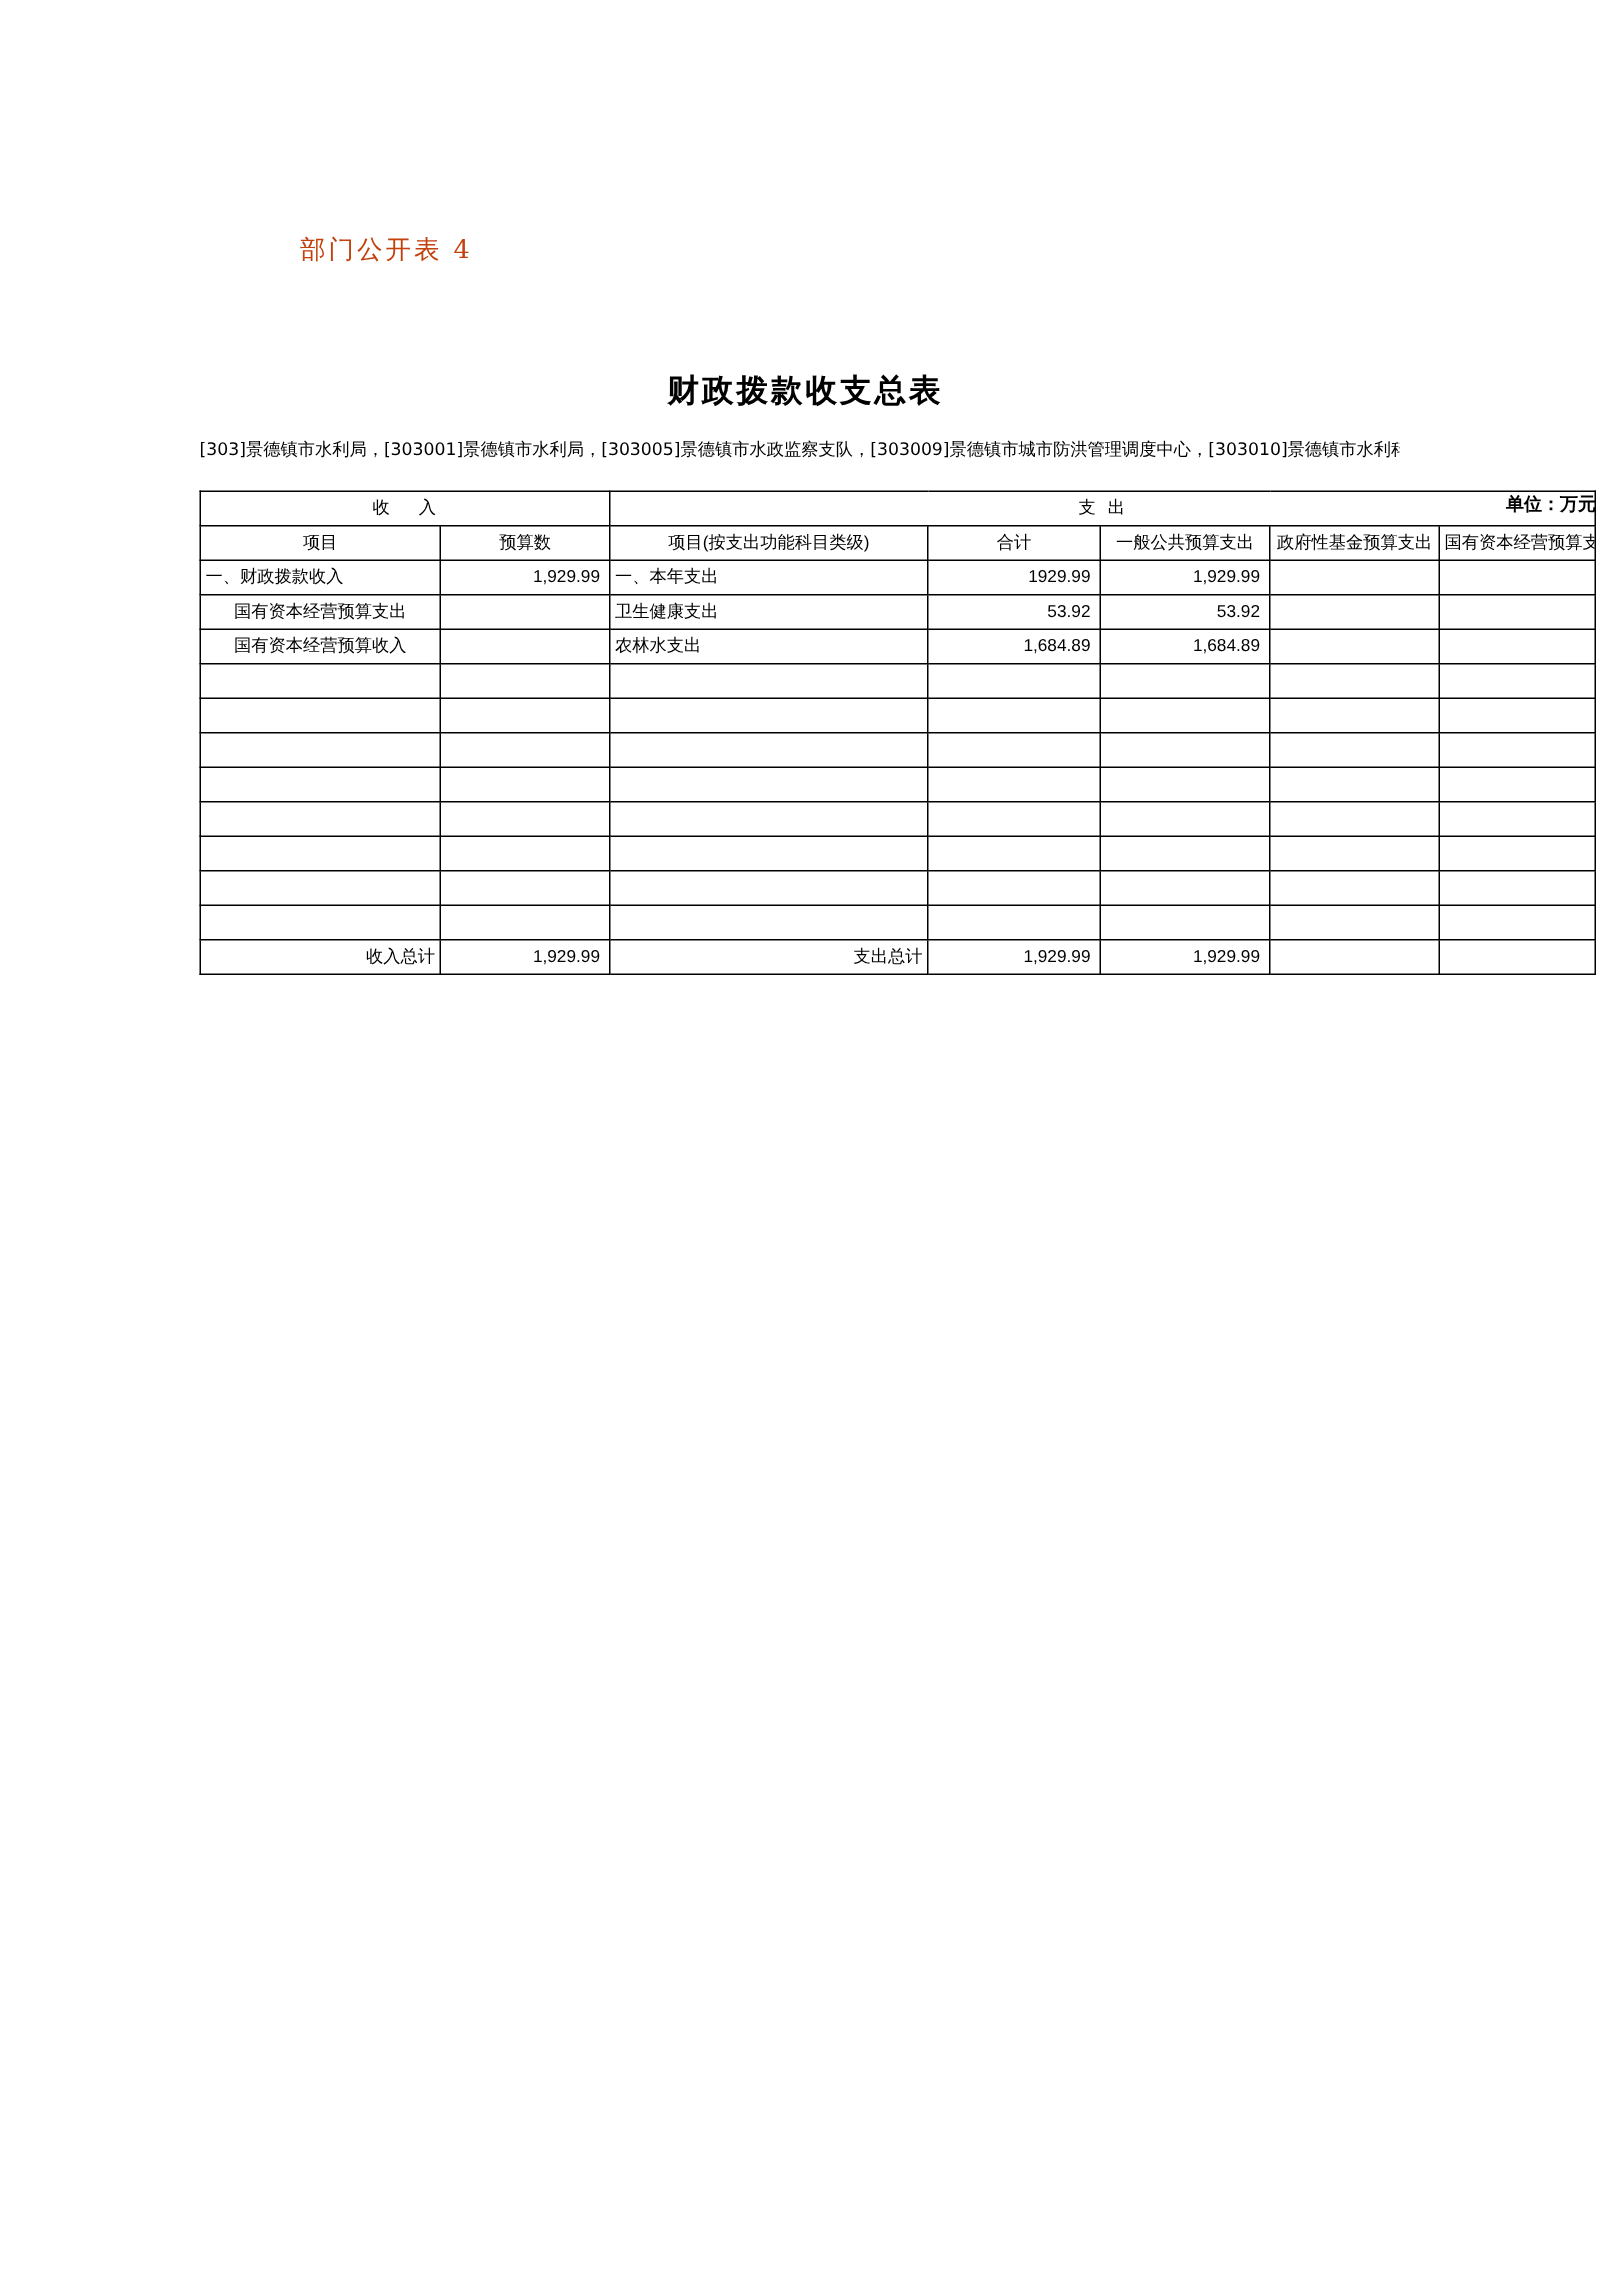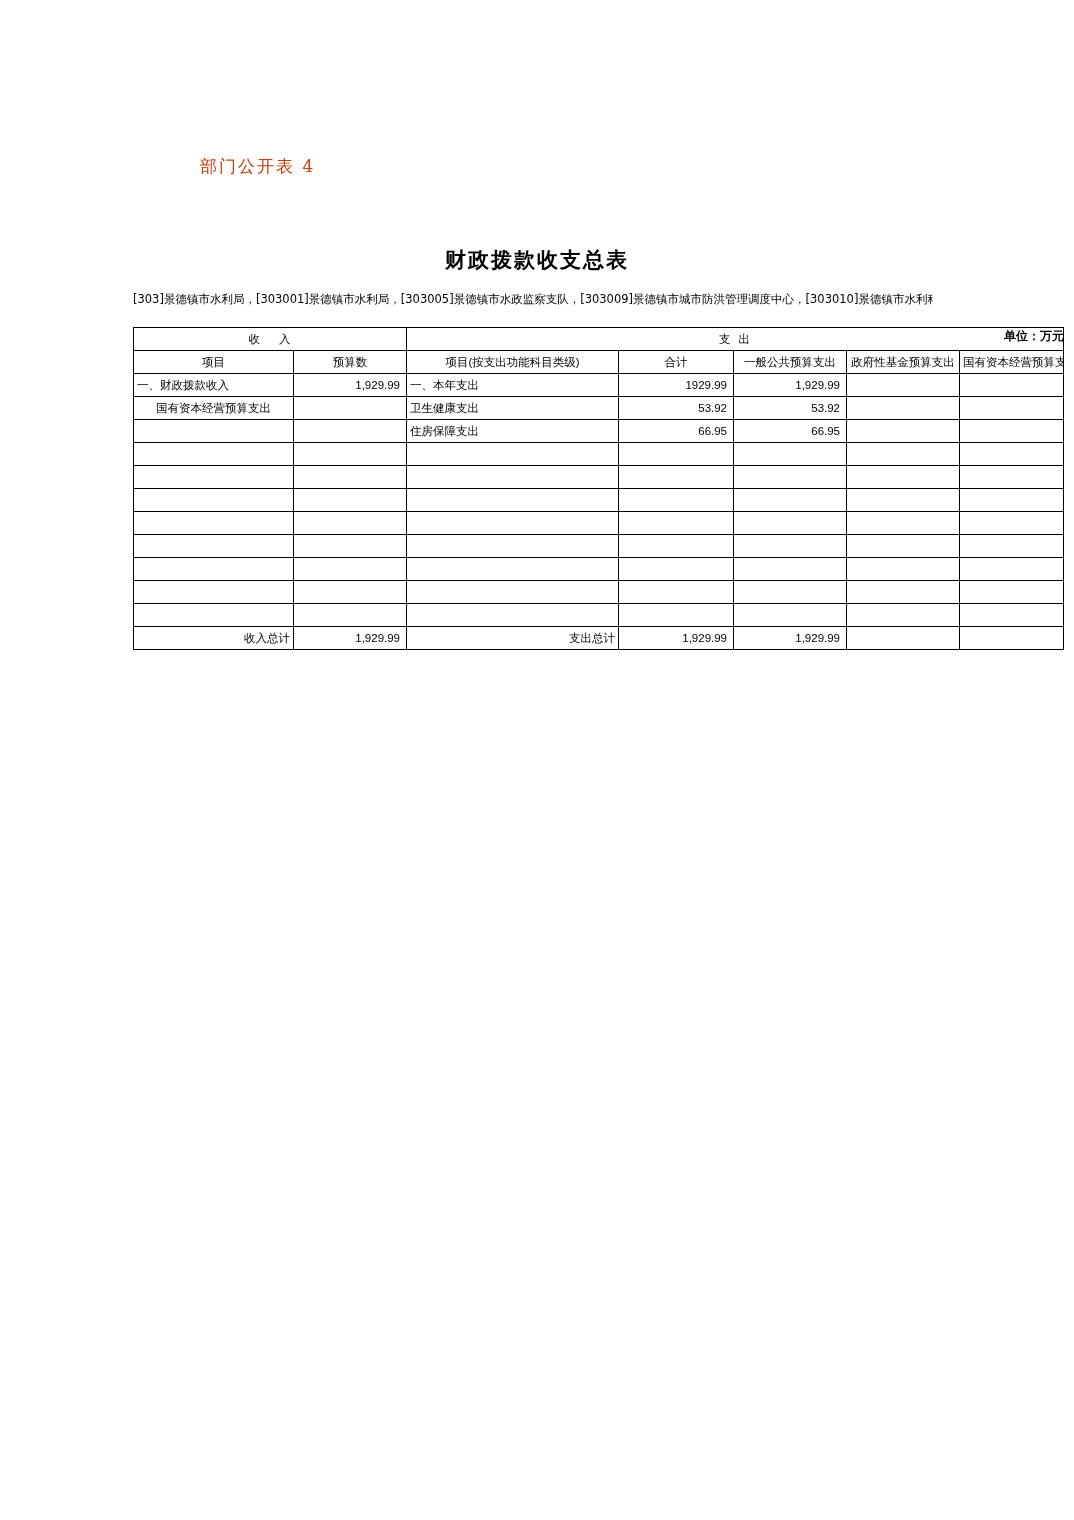--- a/index.html
+++ b/index.html
@@ -171,30 +171,30 @@
       <tr>
         <td class="indent2">国有资本经营预算支出</td>
         <td class="num"></td>
         <td>卫生健康支出</td>
         <td class="num">53.92</td>
         <td class="num">53.92</td>
         <td class="num"></td>
         <td class="num"></td>
       </tr>
 
-
-      <tr>
-        <td></td>
-        <td class="num"></td>
-        <td>住房保障支出</td>
-        <td class="num">66.95</td>
-        <td class="num">66.95</td>
-        <td class="num"></td>
-        <td class="num"></td>
-      </tr>
+      <tr>
+        <td class="indent2">国有资本经营预算收入</td>
+        <td class="num"></td>
+        <td>农林水支出</td>
+        <td class="num">1,684.89</td>
+        <td class="num">1,684.89</td>
+        <td class="num"></td>
+        <td class="num"></td>
+      </tr>
+
 
       <tr class="empty-row">
         <td></td>
         <td class="num"></td>
         <td></td>
         <td class="num"></td>
         <td class="num"></td>
         <td class="num"></td>
         <td class="num"></td>
       </tr>

